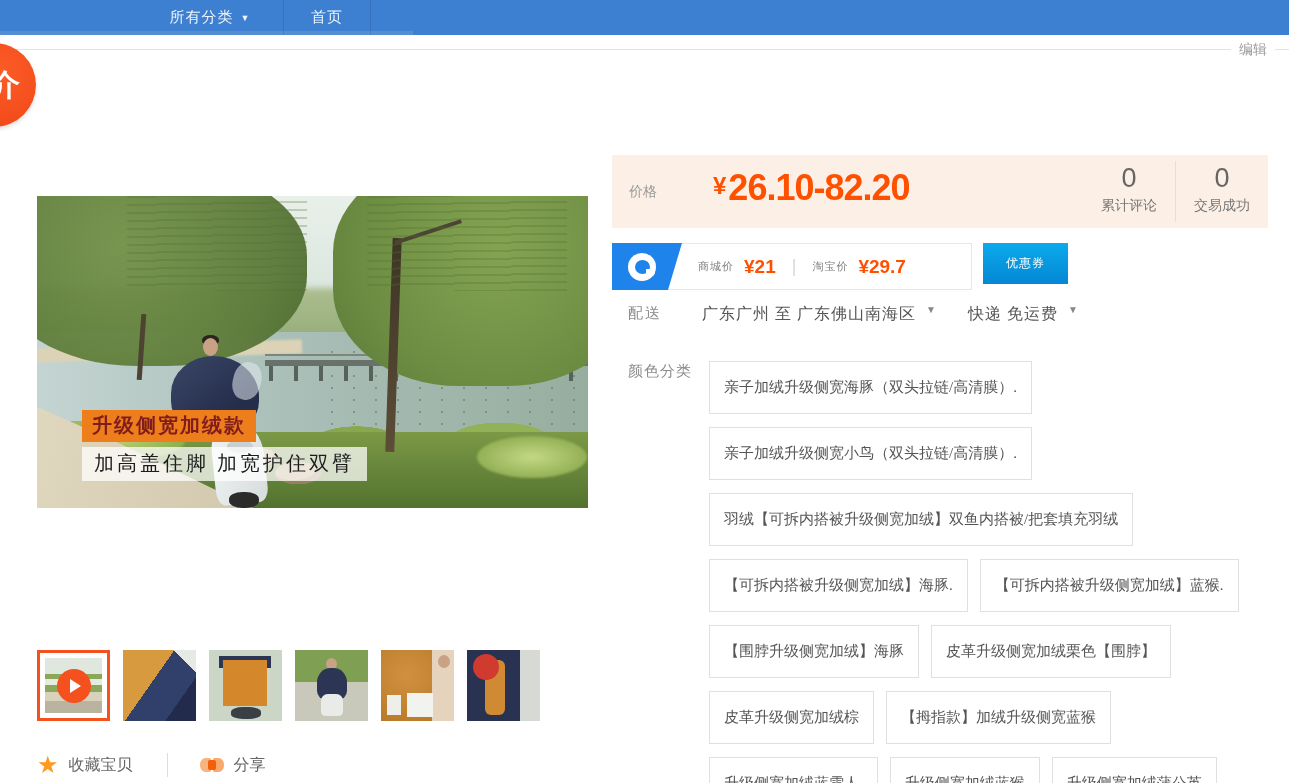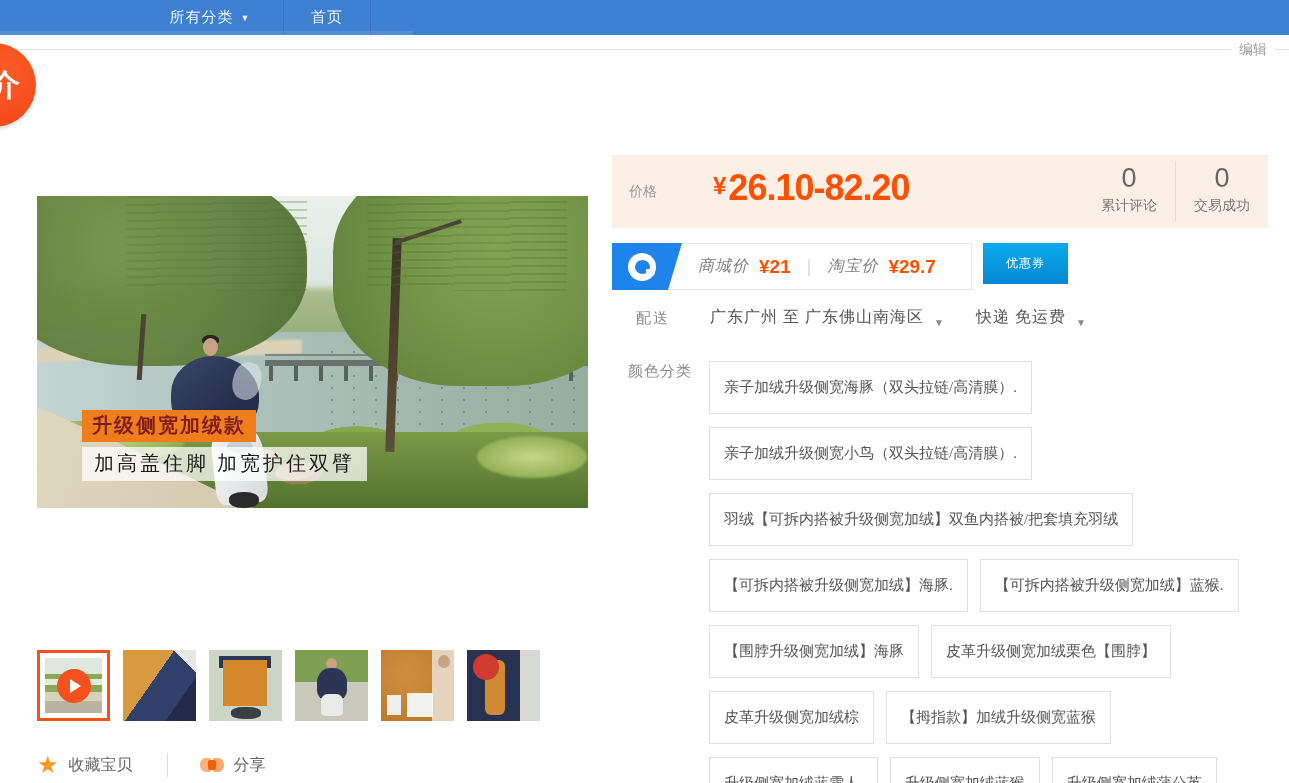--- a/index.html
+++ b/index.html
@@ -136,30 +136,30 @@
   .stat-divider { width:1px; background:#f1dbc9; margin:6px 0; }
 
   
   .mall-row { position:absolute; left:612px; top:243px; width:360px; height:47px; border:1px solid #e7e7e7; background:#fff; }
   .mall-logo { position:absolute; left:-1px; top:-1px; width:70px; height:47px; background:#1e83ea;
     clip-path:polygon(0 0, 100% 0, 80% 100%, 0 100%); }
   .q-ring { position:absolute; left:16px; top:10px; width:28px; height:28px; border-radius:50%; background:#fff; }
   .q-hole { position:absolute; left:23px; top:17px; width:15px; height:14px; border-radius:50%; background:#1e83ea; }
   .q-tail { position:absolute; left:34px; top:26px; width:9px; height:8px; background:#fff; border-radius:0 0 60% 0; }
   .mall-texts { position:absolute; left:85px; top:0; height:45px; display:flex; align-items:center; gap:10px; }
-  .mall-label { color:#808080; font-size:16px; letter-spacing:1px;font-style:italic; }
+  .mall-label { color:#808080; font-size:11px; letter-spacing:1px; }
   .mall-price { color:#ff5000; font-size:19px; font-weight:bold; }
   .mall-sep { color:#d8d8d8; font-size:18px; margin:0 6px; }
   .coupon-btn { position:absolute; left:983px; top:243px; width:85px; height:41px; border:none; cursor:pointer;
     background:linear-gradient(#0caaec,#0487d4); color:#fff; font-size:12px; letter-spacing:1px;
     font-family:"Liberation Serif", serif; }
 
   
-  .delivery-row { position:absolute; left:628px; top:304px; display:flex; align-items:flex-end; height:24px;
-    font-family:"Liberation Serif", serif;margin-left:8px; }
+  .delivery-row { position:absolute; left:628px; top:304px; display:flex; align-items:flex-start; height:24px;
+    font-family:"Liberation Serif", serif; }
   .delivery-label { color:#8c8c8c; font-size:15px; letter-spacing:2px; width:74px; }
   .delivery-route { color:#555; font-size:16px; letter-spacing:1px; cursor:pointer; }
   .caret-down { font-size:10px; color:#888; margin:0 10px; cursor:pointer; }
   .delivery-ship { color:#555; font-size:16px; letter-spacing:1px; margin-left:22px; cursor:pointer; }
 
   
   .sku-label { position:absolute; left:628px; top:362px; color:#8c8c8c; font-size:15px; letter-spacing:1px;
     font-family:"Liberation Serif", serif;text-align:right; }
   .sku-options { position:absolute; left:709px; top:361px; width:565px; display:flex; flex-wrap:wrap; gap:13px 12px; }
   .sku-btn { border:1px solid #e0e0e0; background:#fff; color:#555; font-size:15px; padding:16px 14px;

